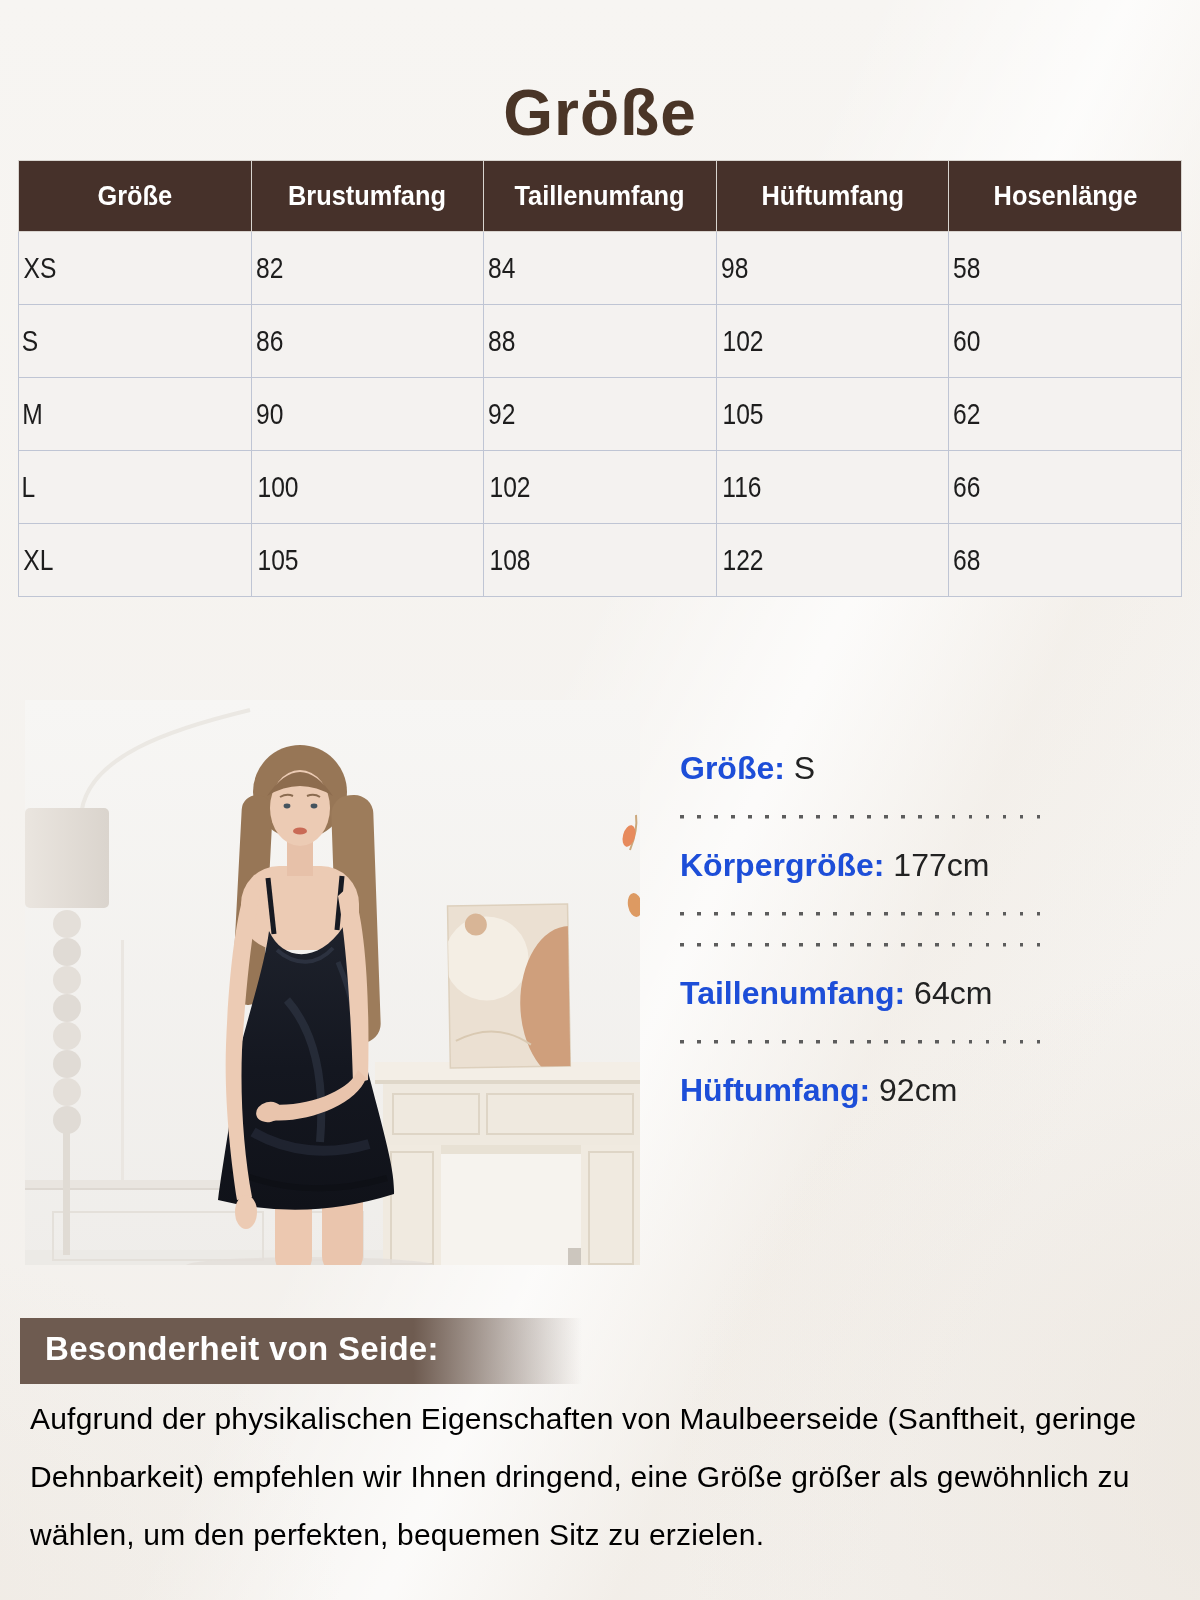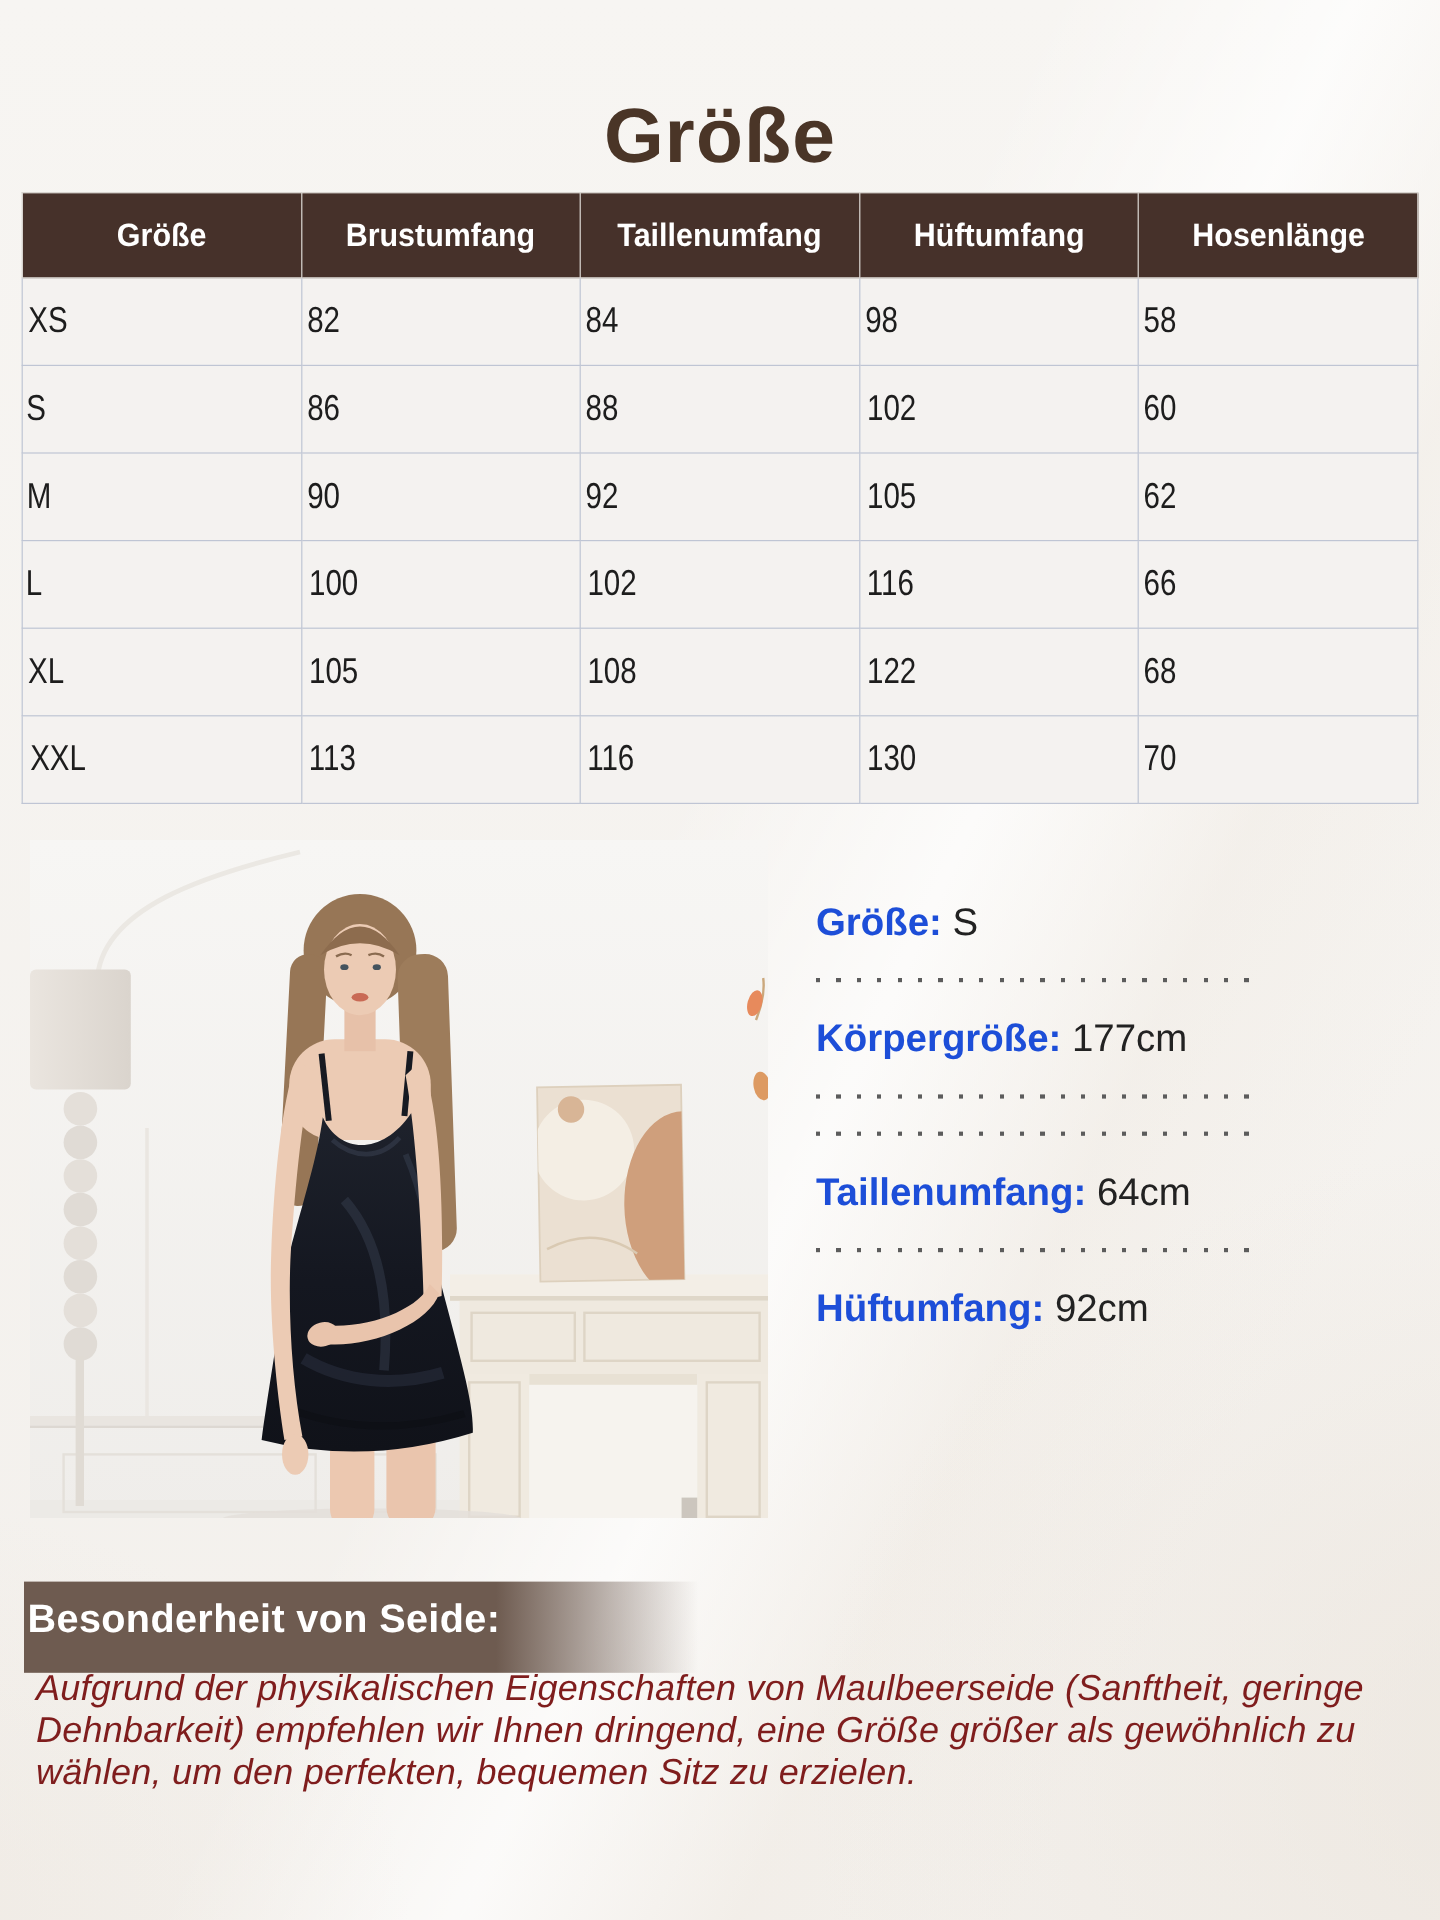--- a/index.html
+++ b/index.html
@@ -46,28 +46,28 @@
   .info-row{font-size:32px;line-height:40px;color:#2a2a2a;white-space:nowrap;}
   .info-row .lbl{font-weight:700;color:#1d4ed8;}
   .info-row .val{font-weight:400;color:#222222;}
   .dots{
     height:4px;margin:27px 0 26px 0;
     background-image:repeating-linear-gradient(to right,#5c5c5c 0 3.5px, transparent 3.5px 17px);
     background-size:100% 3.5px;background-repeat:no-repeat;background-position:left center;
   }
   
   .silk-bar{
-    position:absolute;left:20px;top:1318px;width:562px;height:76px;
+    position:absolute;left:20px;top:1318px;width:562px;height:66px;
     background:linear-gradient(to right,#6e5b50 0%,#6e5b50 70%,rgba(110,91,80,0) 100%);
     color:#ffffff;font-size:33px;font-weight:800;line-height:62px;
-    padding-left:3px;box-sizing:border-box;letter-spacing:.3px;
+    padding-left:25px;box-sizing:border-box;letter-spacing:.3px;
   }
   .silk-text{
     position:absolute;left:30px;top:1390px;width:1140px;margin:0;
-    font-size:30px;line-height:35px;color:#7f1d1d;letter-spacing:.2px;font-style:italic;
+    font-size:30px;line-height:58px;color:#000000;letter-spacing:.2px;
   }
 </style>
 </head>
 <body>
 
 <div class="silk-bg"></div>
 
 <h1 class="page-title">Größe</h1>
 
 <table class="size-table">
@@ -108,27 +108,20 @@
       <td><span class="cond">102</span></td>
       <td><span class="cond">116</span></td>
       <td><span class="cond">66</span></td>
     </tr>
     <tr>
       <td><span class="cond">XL</span></td>
       <td><span class="cond">105</span></td>
       <td><span class="cond">108</span></td>
       <td><span class="cond">122</span></td>
       <td><span class="cond">68</span></td>
-    </tr>
-    <tr>
-      <td><span class="cond">XXL</span></td>
-      <td><span class="cond">113</span></td>
-      <td><span class="cond">116</span></td>
-      <td><span class="cond">130</span></td>
-      <td><span class="cond">70</span></td>
     </tr>
   </tbody>
 </table>
 
 <div class="photo">
   <svg width="615" height="565" viewBox="0 0 615 565" xmlns="http://www.w3.org/2000/svg">
     <defs>
       <linearGradient id="wallGrad" x1="0" y1="0" x2="0" y2="1">
         <stop offset="0" stop-color="#f7f6f4"></stop>
           <stop offset="1" stop-color="#efedea"></stop>

